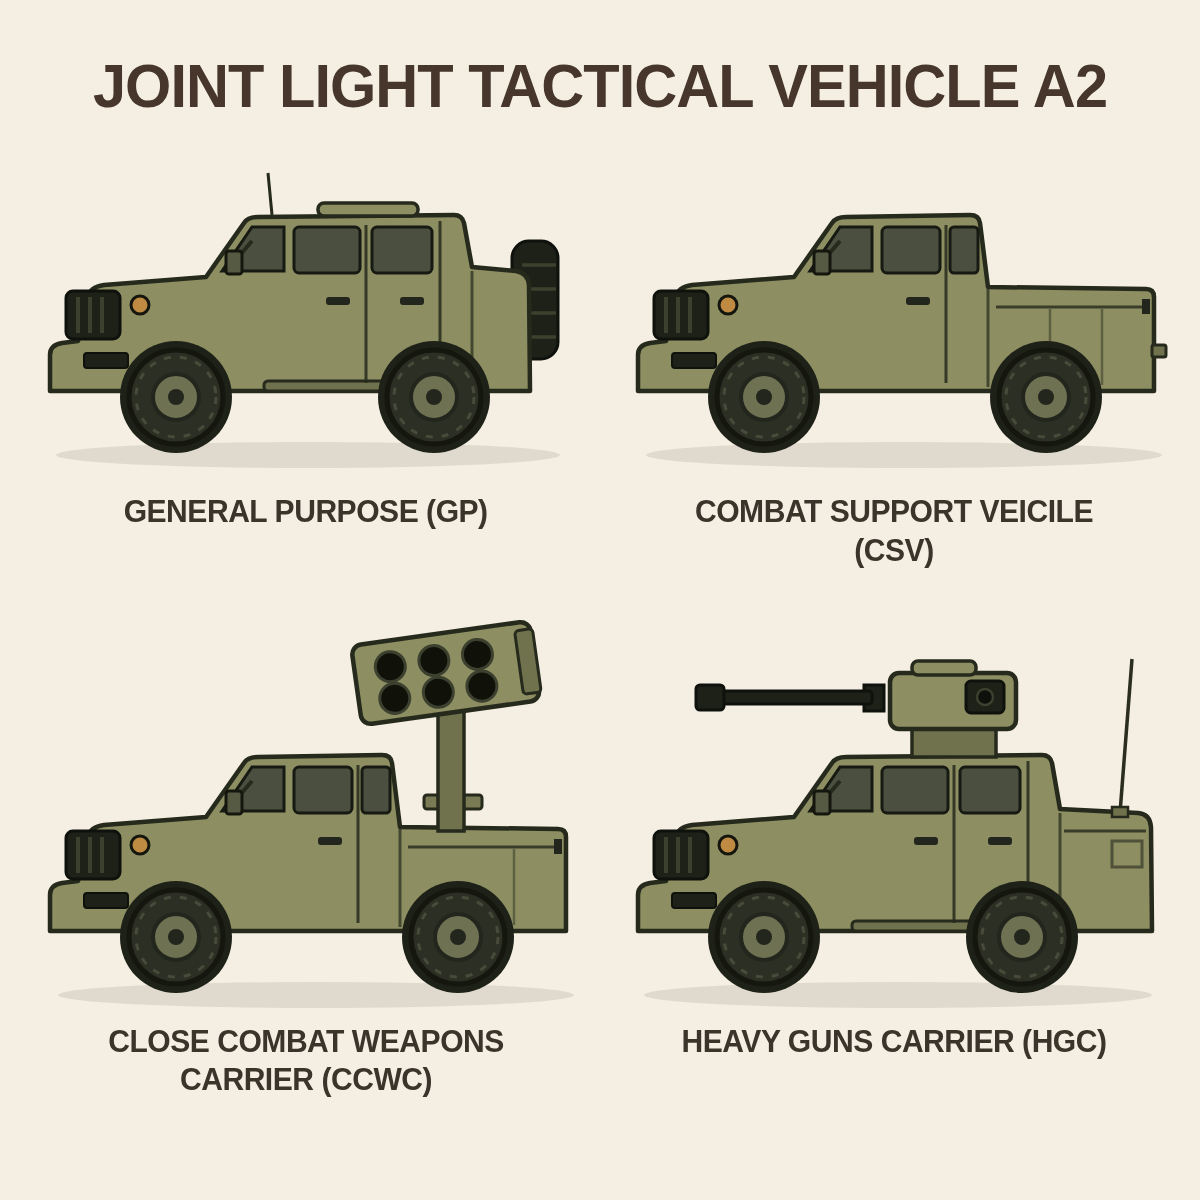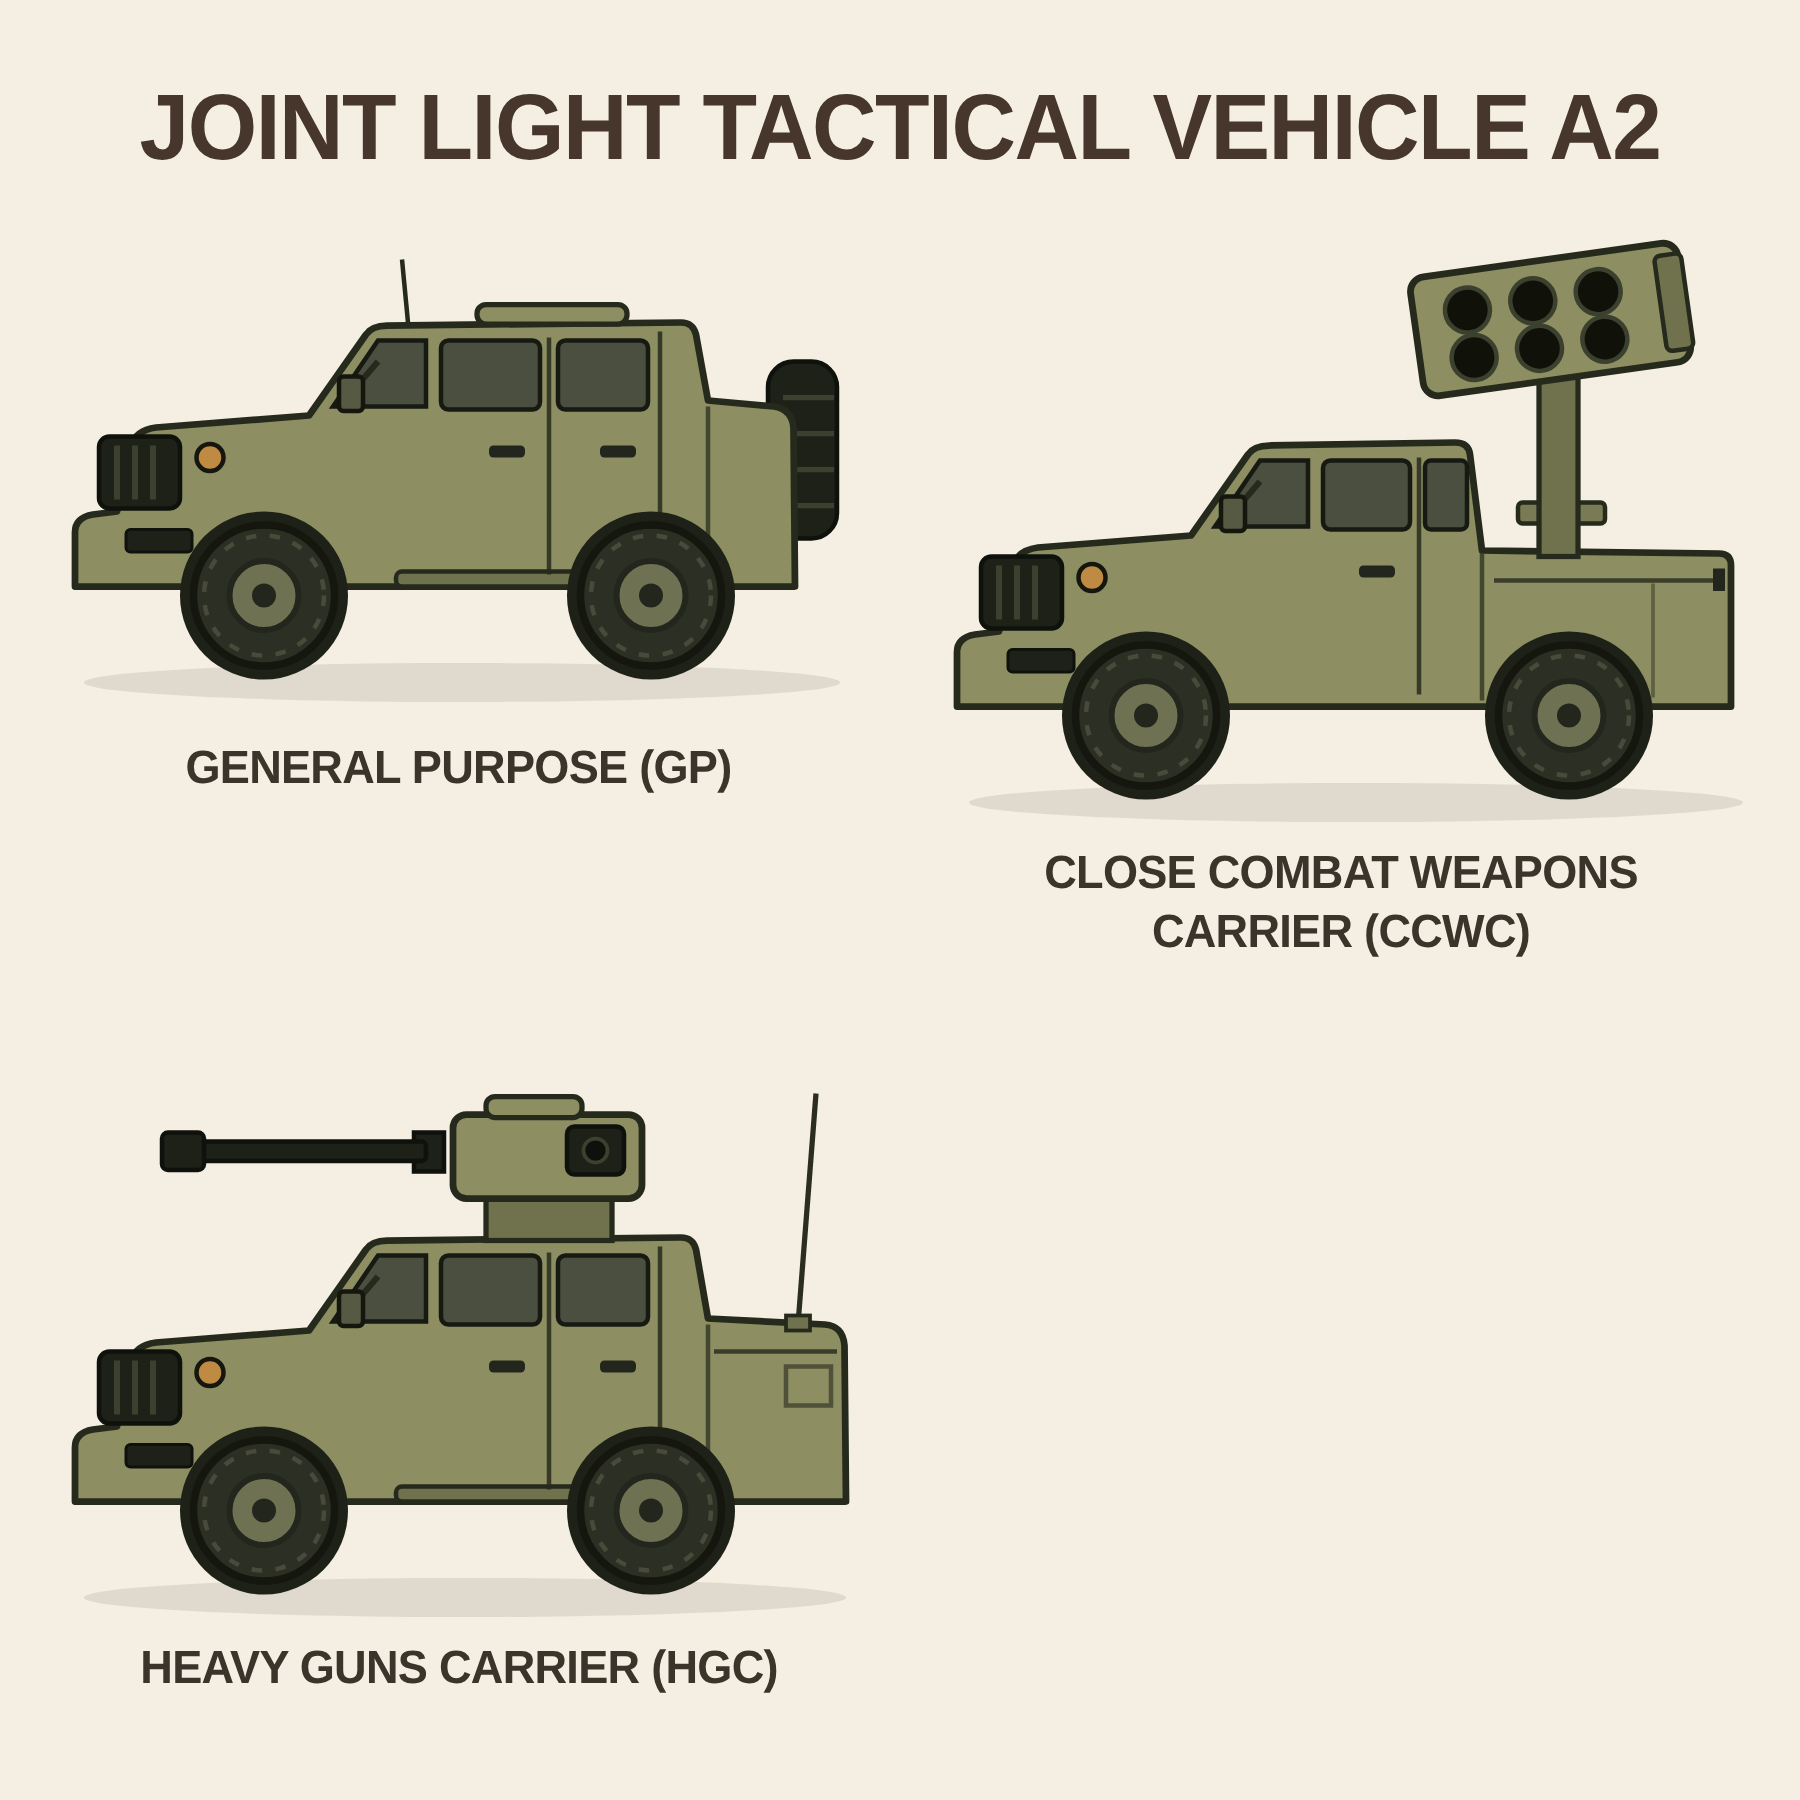--- a/index.html
+++ b/index.html
@@ -118,20 +118,37 @@
         <path d="M446,132 V250" stroke="#262a1c" stroke-width="3" opacity="0.7"></path>
         <use href="#windows-4door"></use>
         <use href="#doors-4door"></use>
         <use href="#front-detail"></use>
         <use href="#wheel" transform="translate(150,258)"></use>
         <use href="#wheel" transform="translate(408,258)"></use>
       </svg>
       <figcaption class="variant-caption" style="color: rgb(58, 52, 43);">GENERAL PURPOSE (GP)</figcaption>
     </figure>
 
+    <figure class="vehicle-card">
+      <svg viewBox="0 0 560 340" role="img">
+        <ellipse cx="290" cy="316" rx="258" ry="13" fill="rgba(40,35,20,0.10)"></ellipse>
+        <path d="M24,252 L24,216 Q24,206 36,204 L52,202 L62,158 Q64,148 78,146 L180,138 L218,84 Q222,78 232,78 L356,76 Q365,76 366,84 L374,148 L532,150 Q540,150 540,158 L540,252 Z" fill="#8d8e62" stroke="#262a1c" stroke-width="4.5" stroke-linejoin="round"></path>
+        <path d="M382,168 H532" stroke="#262a1c" stroke-width="3" opacity="0.8"></path>
+        <path d="M436,170 V246 M488,170 V246" stroke="#262a1c" stroke-width="2.5" opacity="0.45"></path>
+        <path d="M374,150 V248" stroke="#262a1c" stroke-width="3" opacity="0.7"></path>
+        <rect x="538" y="206" width="14" height="12" rx="2" fill="#70714d" stroke="#262a1c" stroke-width="3"></rect>
+        <rect x="528" y="160" width="8" height="15" fill="#23261c"></rect>
+        <use href="#windows-pickup"></use>
+        <use href="#doors-pickup"></use>
+        <use href="#front-detail"></use>
+        <use href="#wheel" transform="translate(150,258)"></use>
+        <use href="#wheel" transform="translate(432,258)"></use>
+      </svg>
+      <figcaption class="variant-caption" style="color: rgb(58, 52, 43);">COMBAT SUPPORT VEICILE (CSV)</figcaption>
+    </figure>
 
     <figure class="vehicle-card row2">
       <svg viewBox="0 0 560 420" role="img">
         <g transform="translate(0,80)">
           <ellipse cx="290" cy="316" rx="258" ry="13" fill="rgba(40,35,20,0.10)"></ellipse>
           <path d="M24,252 L24,216 Q24,206 36,204 L52,202 L62,158 Q64,148 78,146 L180,138 L218,84 Q222,78 232,78 L356,76 Q365,76 366,84 L374,148 L532,150 Q540,150 540,158 L540,252 Z" fill="#8d8e62" stroke="#262a1c" stroke-width="4.5" stroke-linejoin="round"></path>
           <path d="M382,168 H532" stroke="#262a1c" stroke-width="3" opacity="0.8"></path>
           <path d="M488,170 V246" stroke="#262a1c" stroke-width="2.5" opacity="0.45"></path>
           <path d="M374,150 V248" stroke="#262a1c" stroke-width="3" opacity="0.7"></path>
           <rect x="528" y="160" width="8" height="15" fill="#23261c"></rect>

